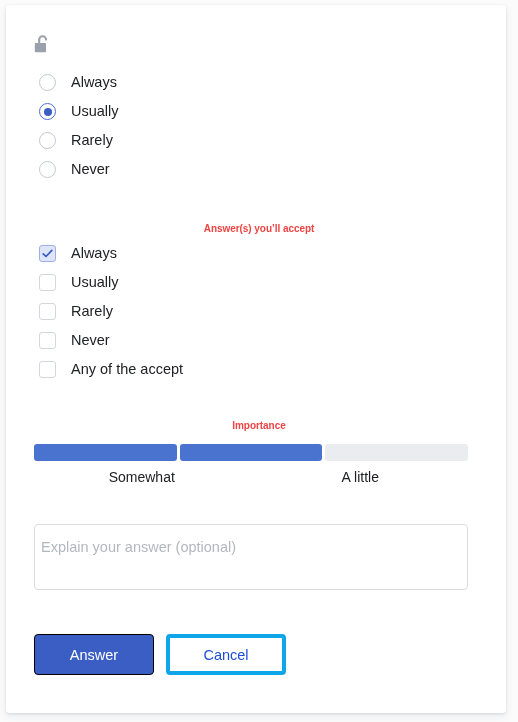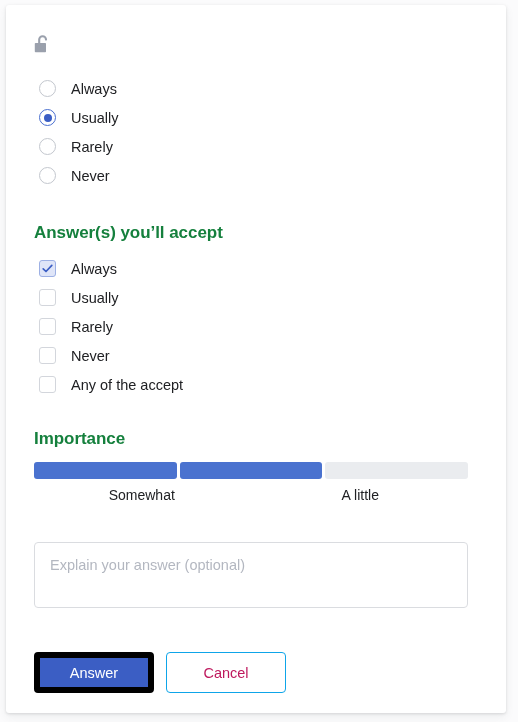--- a/index.html
+++ b/index.html
@@ -54,21 +54,20 @@
   .lock-icon {
     margin-top: 6px;
     margin-right: 10px;
     flex: 0 0 auto;
   }
 
   
   .radio-group { margin-top: 15px; }
   .option-row {
     display: flex;
-    align-items: center;
     height: 29px;
   }
   .radio {
     width: 17px;
     height: 17px;
     border-radius: 50%;
     border: 1.6px solid #c3c7ce;
     background: #fff;
     flex: 0 0 auto;
     margin-left: 5px;
@@ -92,24 +91,25 @@
   }
   .option-label {
     font-size: 14.5px;
     color: #202124;
     margin-left: 15px;
     white-space: nowrap;
   }
 
   
   .section-label {
-    font-size: 17px;
+    font-size: 10px;
     font-weight: bold;
-    color: #15803d;
+    color: #ef4444;
     letter-spacing: -0.05px;
+    text-align: center;
   }
 
   
   .checkbox-section { margin-top: 33px; }
   .checkbox-group { margin-top: 11px; }
   .checkbox {
     width: 17px;
     height: 17px;
     border-radius: 3px;
     border: 1.4px solid #d3d6dc;
@@ -157,21 +157,21 @@
   }
 
   
   .explain-box {
     margin-top: 39px;
     width: 434px;
     height: 66px;
     border: 1px solid #dadce0;
     border-radius: 4px;
     background: #fff;
-    padding: 13px 15px;
+    padding: 13px 6px;
   }
   .explain-placeholder {
     font-size: 14.5px;
     color: #b3b7c0;
     line-height: 18px;
   }
 
   
   .actions {
     margin-top: 44px;
@@ -186,27 +186,27 @@
     display: flex;
     align-items: center;
     justify-content: center;
     cursor: pointer;
     user-select: none;
   }
   .btn-primary {
     width: 120px;
     background: #3b5ec4;
     color: #ffffff;
-    border: 6px solid #000000;
+    border: 1px solid #000000;
   }
   .btn-secondary {
     width: 120px;
     background: #ffffff;
-    color: #be185d;
-    border: 1px solid #0ea5e9;
+    color: #1d4ed8;
+    border: 4px solid #0ea5e9;
   }
 </style>
 </head>
 <body>
 
 <div class="card">
   <div class="card-inner">
 
     <div class="header-row">
 

